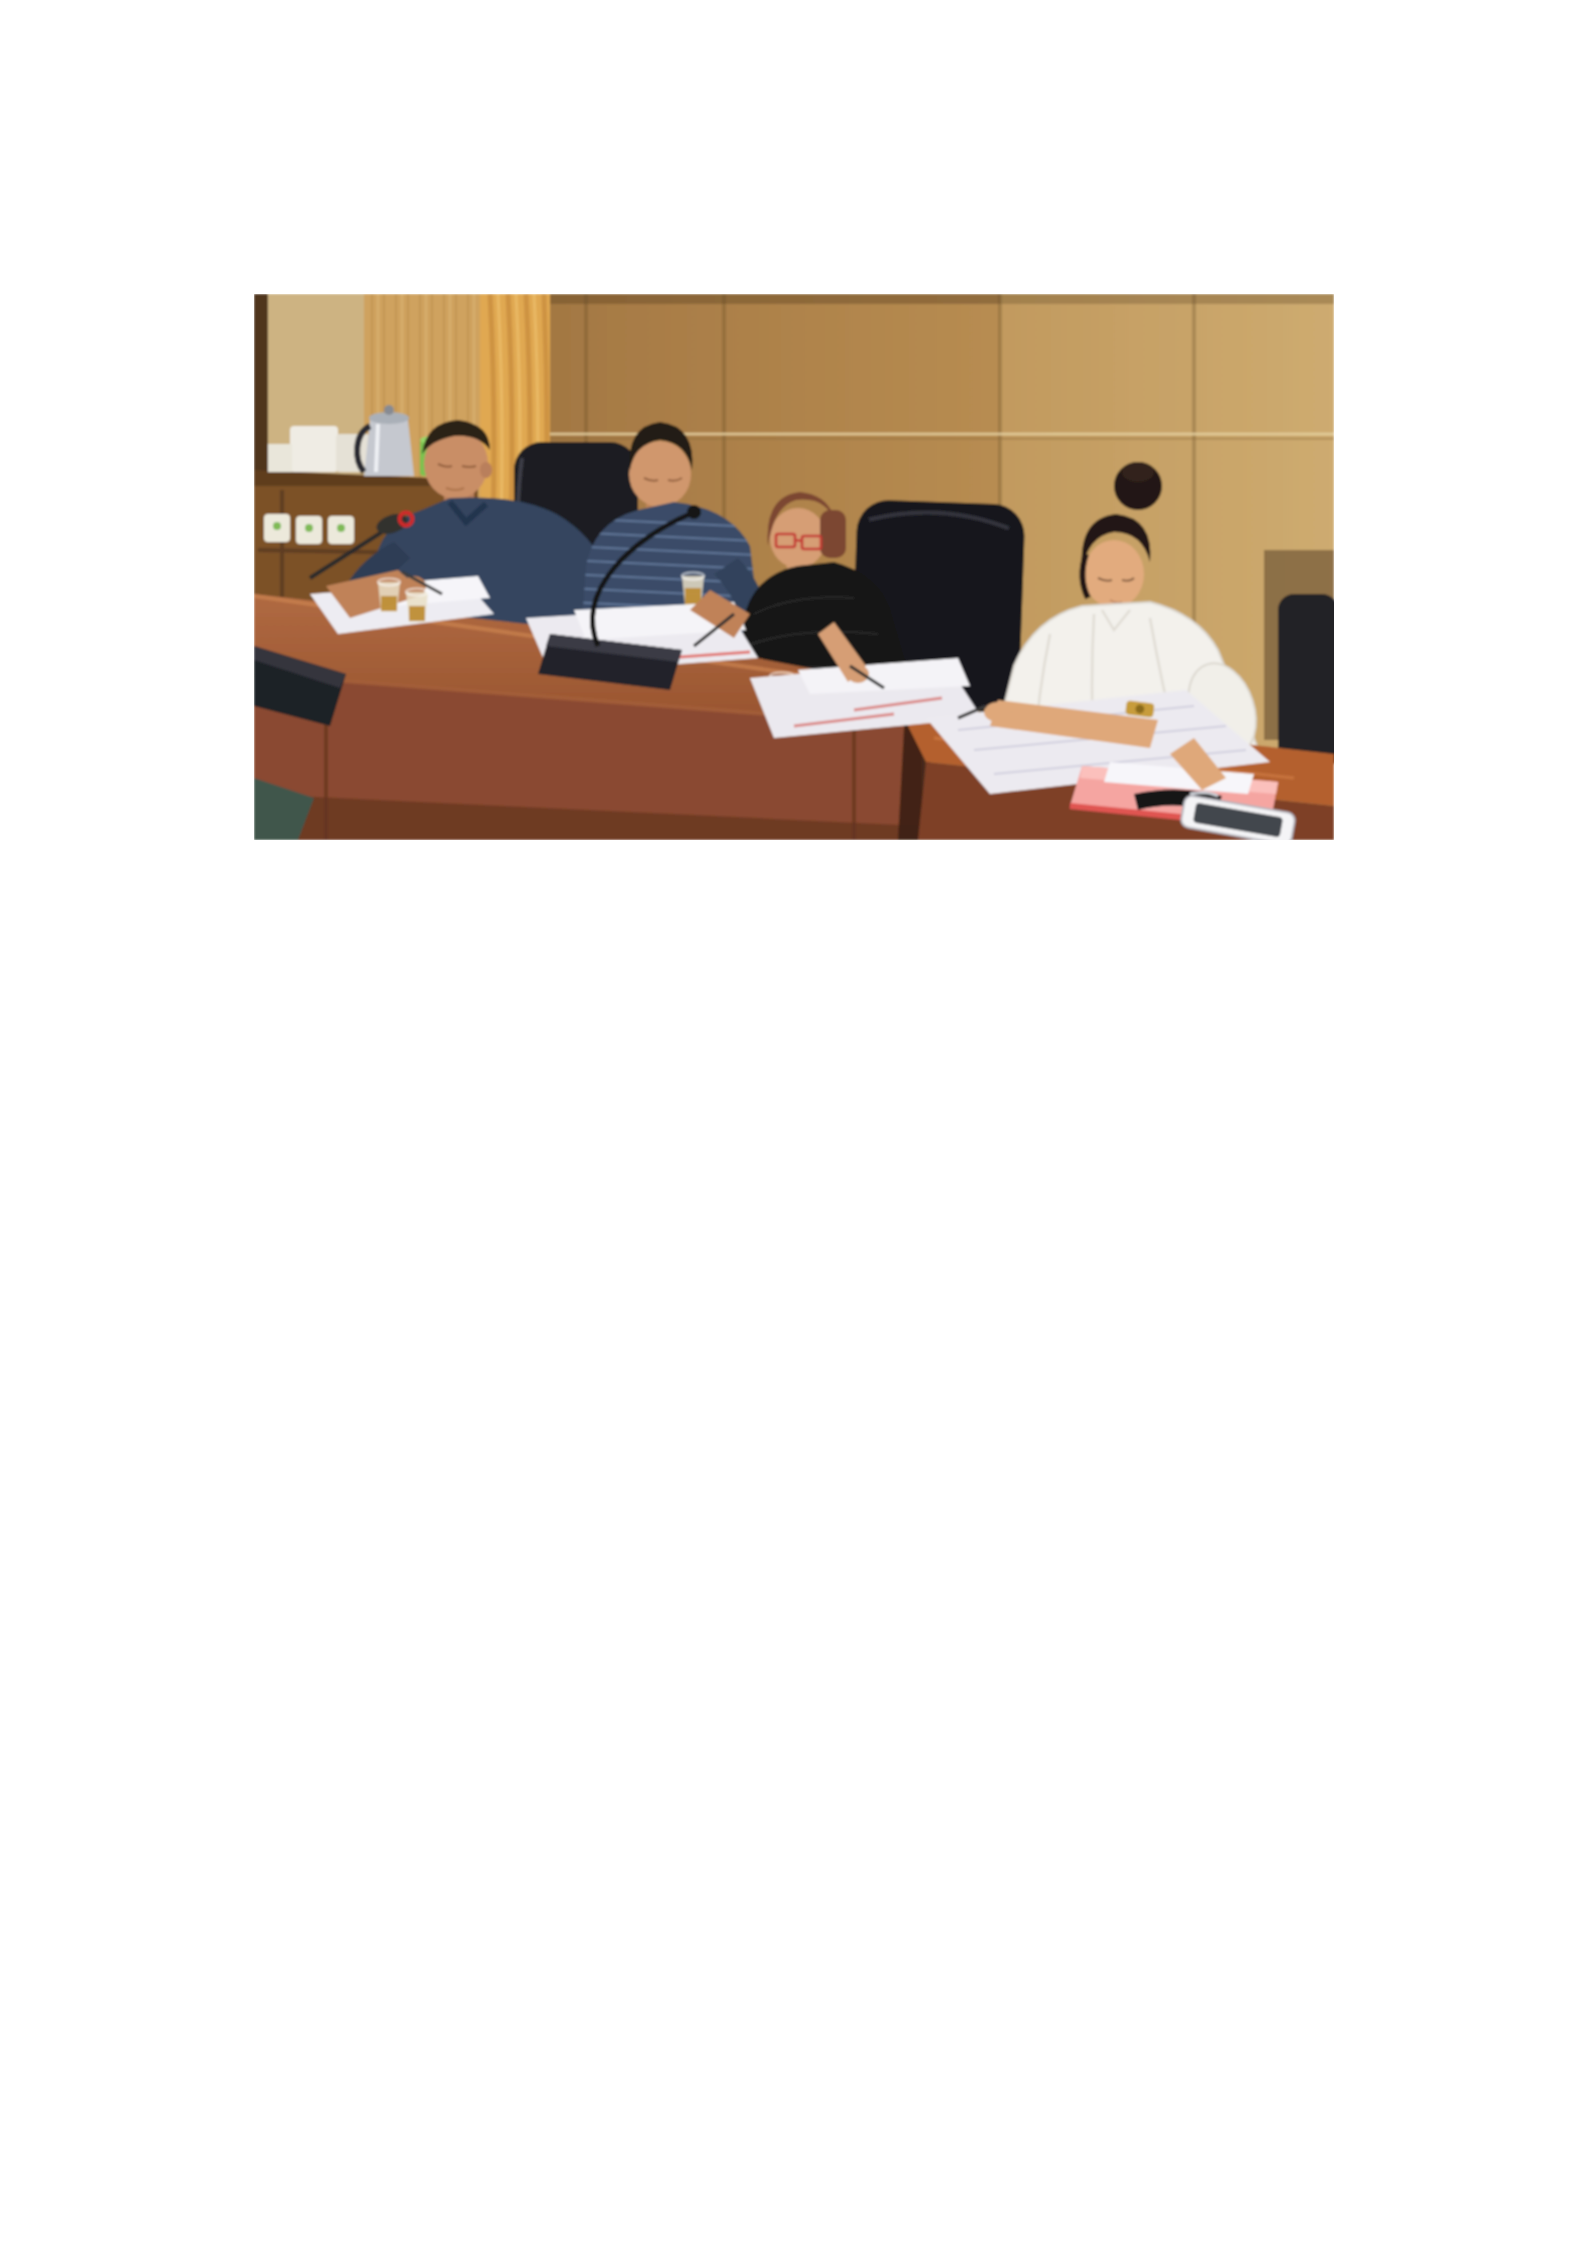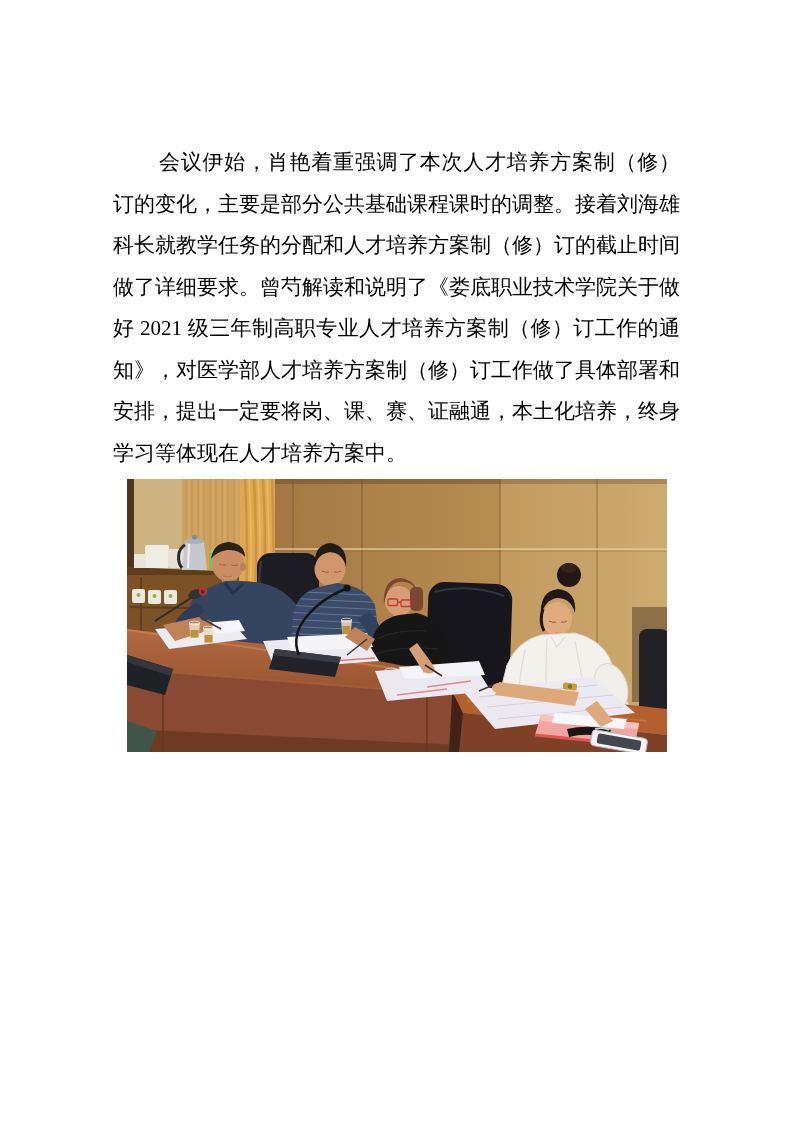--- a/index.html
+++ b/index.html
@@ -19,21 +19,20 @@
   .article p { margin: 0; text-indent: 46px; }
   .photo { width: 540px; height: 273px; margin: 5px auto 0; }
   .photo svg { display: block; }
 </style>
 </head>
 <body>
 
 <div class="page">
 
   <div class="article">
-    <p>会议伊始，肖艳着重强调了本次人才培养方案制（修）订的变化，主要是部分公共基础课程课时的调整。接着刘海雄科长就教学任务的分配和人才培养方案制（修）订的截止时间做了详细要求。曾芍解读和说明了《娄底职业技术学院关于做好 2021 级三年制高职专业人才培养方案制（修）订工作的通知》，对医学部人才培养方案制（修）订工作做了具体部署和安排，提出一定要将岗、课、赛、证融通，本土化培养，终身学习等体现在人才培养方案中。</p>
   </div>
 
   <figure class="photo">
     <svg viewBox="0 0 540 273" width="540" height="273" role="img" aria-label="四位参会人员在会议室红木会议桌前审阅人才培养方案材料">
       <defs>
         <linearGradient id="wallGrad" x1="0" y1="0" x2="1" y2="0">
           <stop offset="0" stop-color="#8f6838"></stop>
           <stop offset="0.35" stop-color="#a87c46"></stop>
           <stop offset="0.7" stop-color="#b88d52"></stop>
           <stop offset="1" stop-color="#c7a267"></stop>

